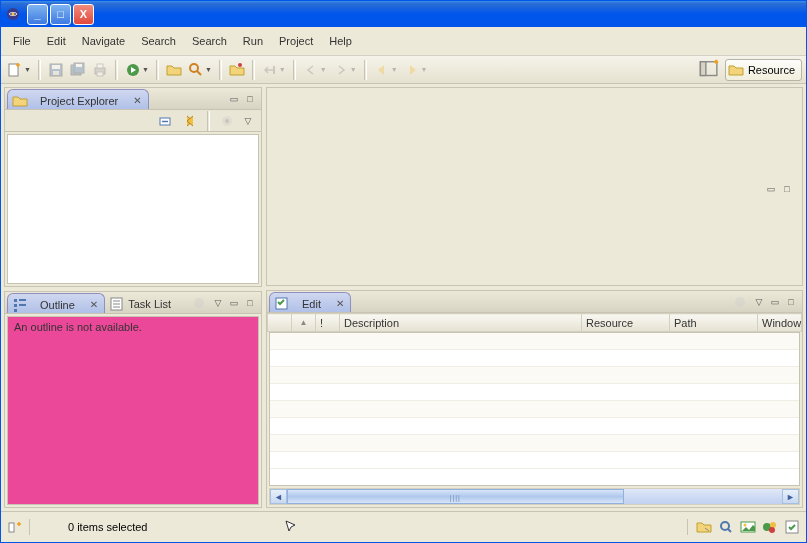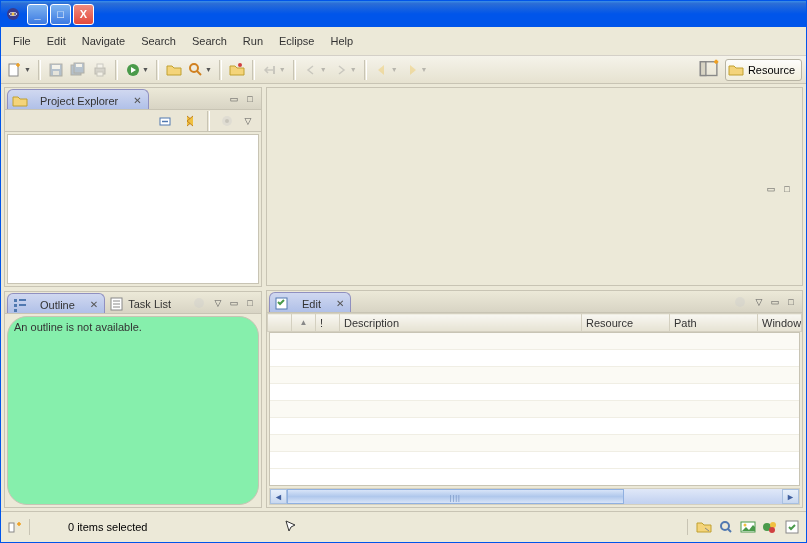--- a/index.html
+++ b/index.html
@@ -123,21 +123,21 @@
 .tab-close{font-family:Arial;font-size:10px;color:#555;margin-left:3px;cursor:pointer;}
 .view-ctrls{
   margin-left:auto;display:flex;align-items:center;gap:2px;padding-right:4px;height:100%;
 }
 .ctrl{width:14px;height:14px;display:flex;align-items:center;justify-content:center;cursor:pointer;font-size:9px;color:#555;}
 .view-toolbar{
   height:22px;background:#eae6d6;border-bottom:1px solid #c8c4b4;
   display:flex;align-items:center;justify-content:flex-end;gap:4px;padding:0 6px;
 }
 .view-body{flex:1;background:#fff;border:1px solid #c8c4b4;margin:2px;overflow:auto;}
-.view-body.nobg{background:#86efac;border-radius:20px;}
+.view-body.nobg{background:#ec4899;}
 
 .outline-msg{padding:4px 6px;color:#333;}
 
 .tasks-info{padding:2px 4px;color:#333;font-size:11px;}
 .tasks-table{width:100%;border-collapse:collapse;table-layout:fixed;}
 .tasks-table th{
   background:linear-gradient(to bottom,#f8f7f2,#e6e2d2);
   border:1px solid #d4d0c0;
   padding:2px 4px;
   font-weight:normal;
@@ -194,21 +194,21 @@
     </div>
 </div>
 
 <div class="menubar">
   <span>File</span>
   <span>Edit</span>
   <span>Navigate</span>
   <span>Search</span>
   <span>Search</span>
   <span>Run</span>
-  <span>Eclipse</span>
+  <span>Project</span>
   <span>Help</span>
 </div>
 
 <div class="toolbar">
   <div class="tb-btn">
     <svg viewBox="0 0 16 16">
         <rect x="2" y="2" width="9" height="12" fill="#fff" stroke="#888"></rect>
         <rect x="8" y="0" width="6" height="6" fill="none"></rect>
         <path d="M9 3h4M11 1v4" stroke="#f0a020" stroke-width="1.5"></path>
       </svg>

